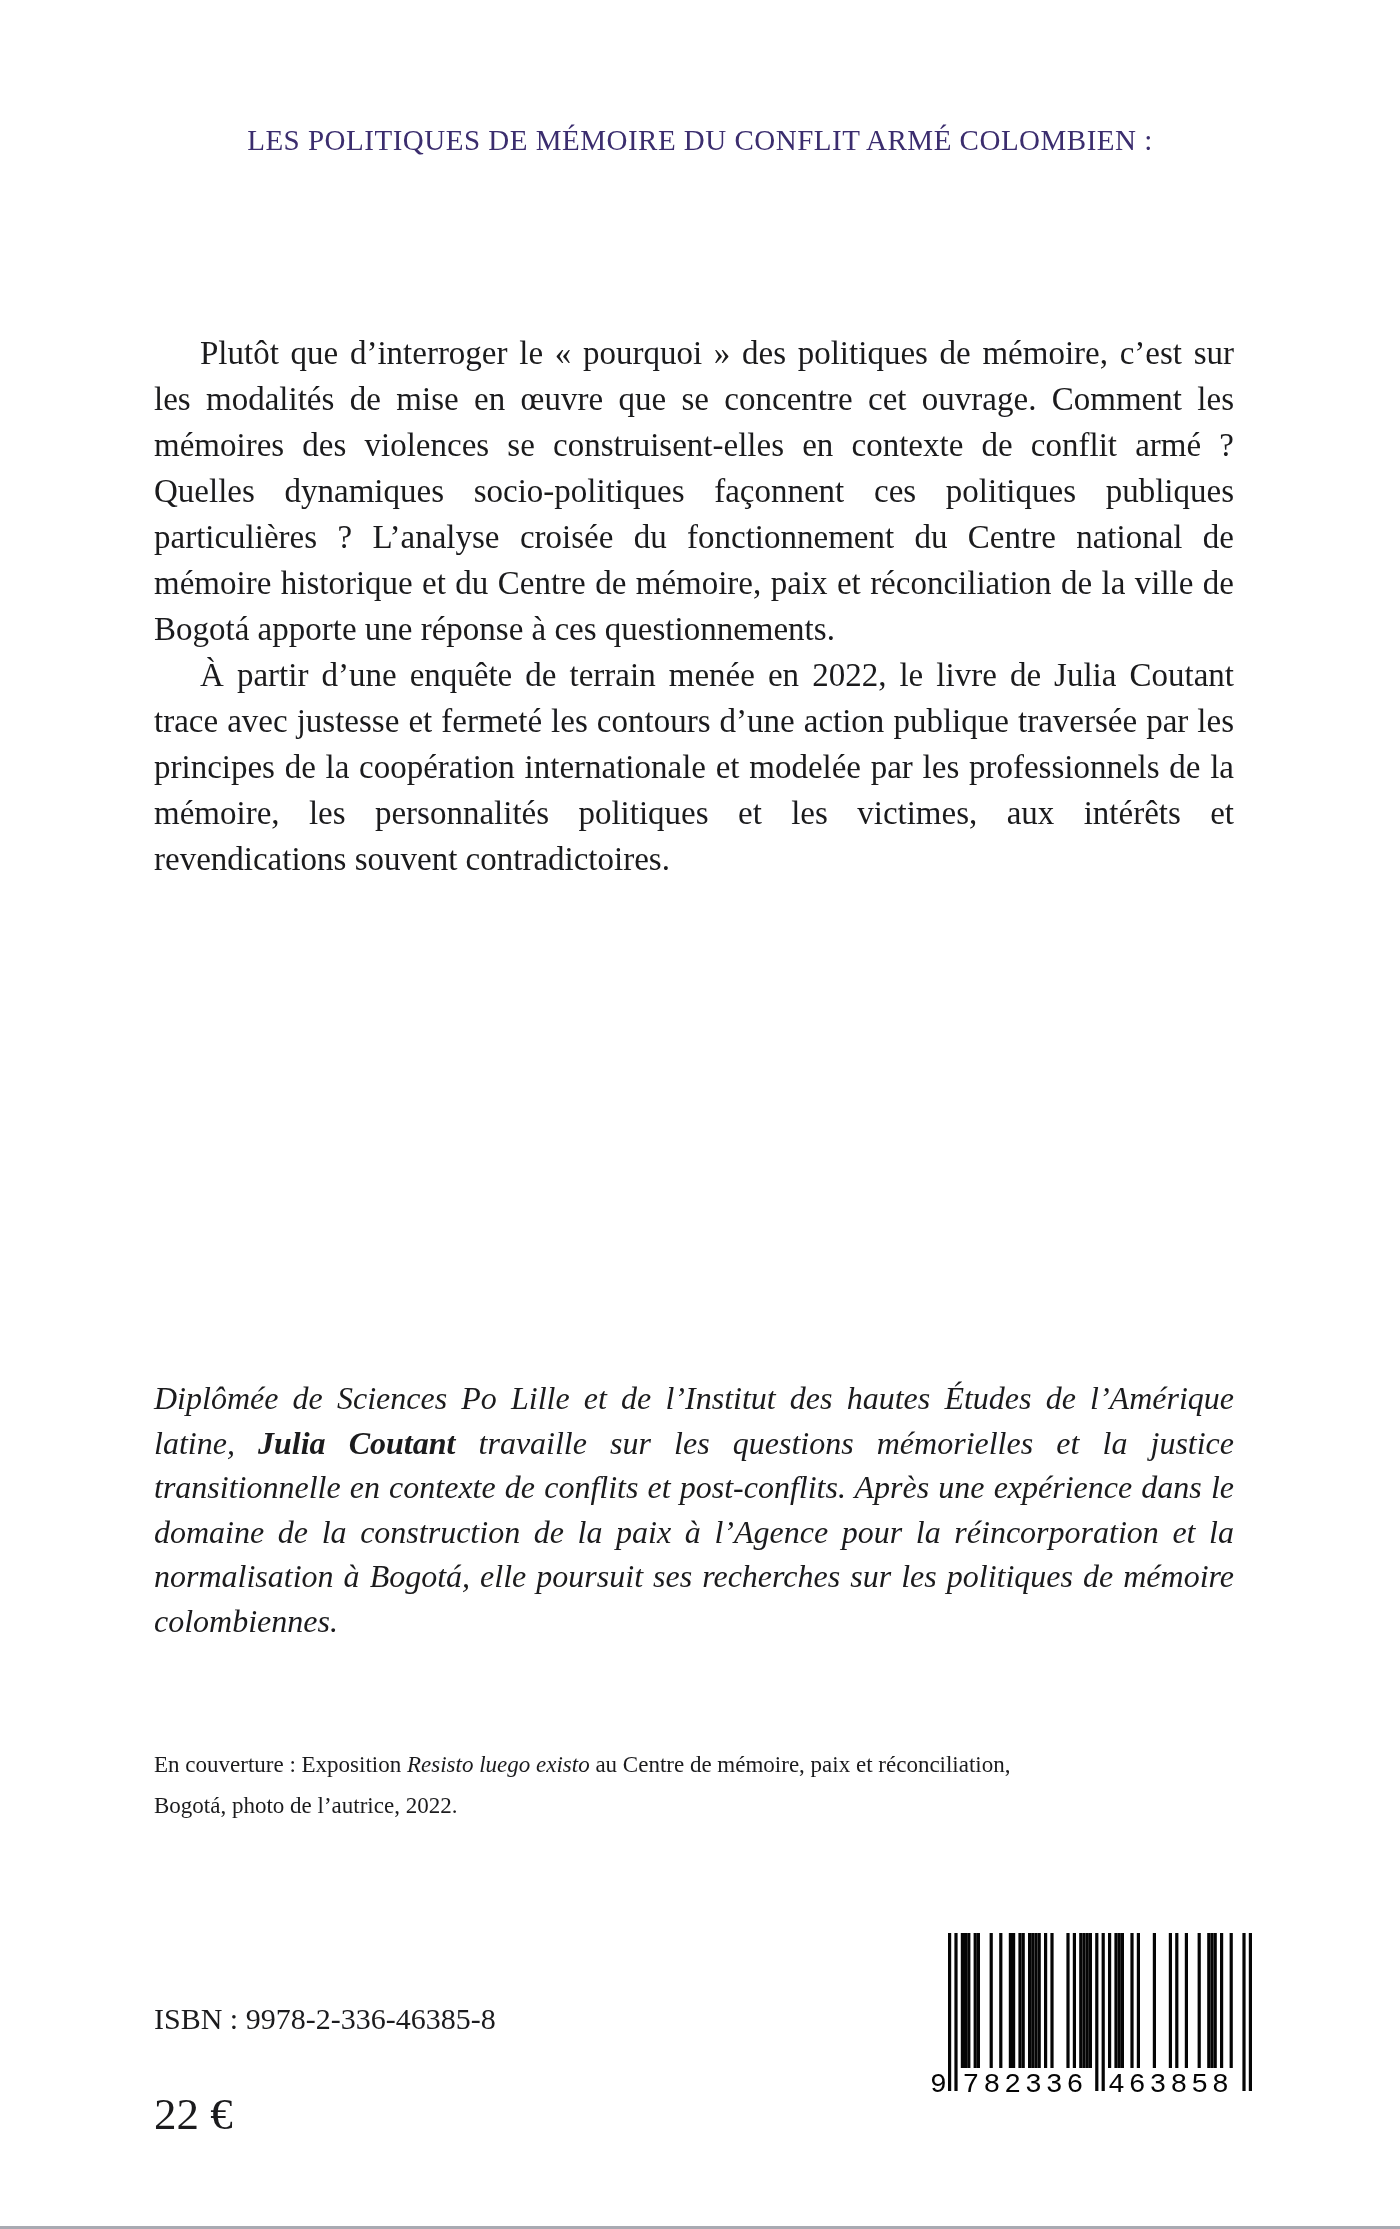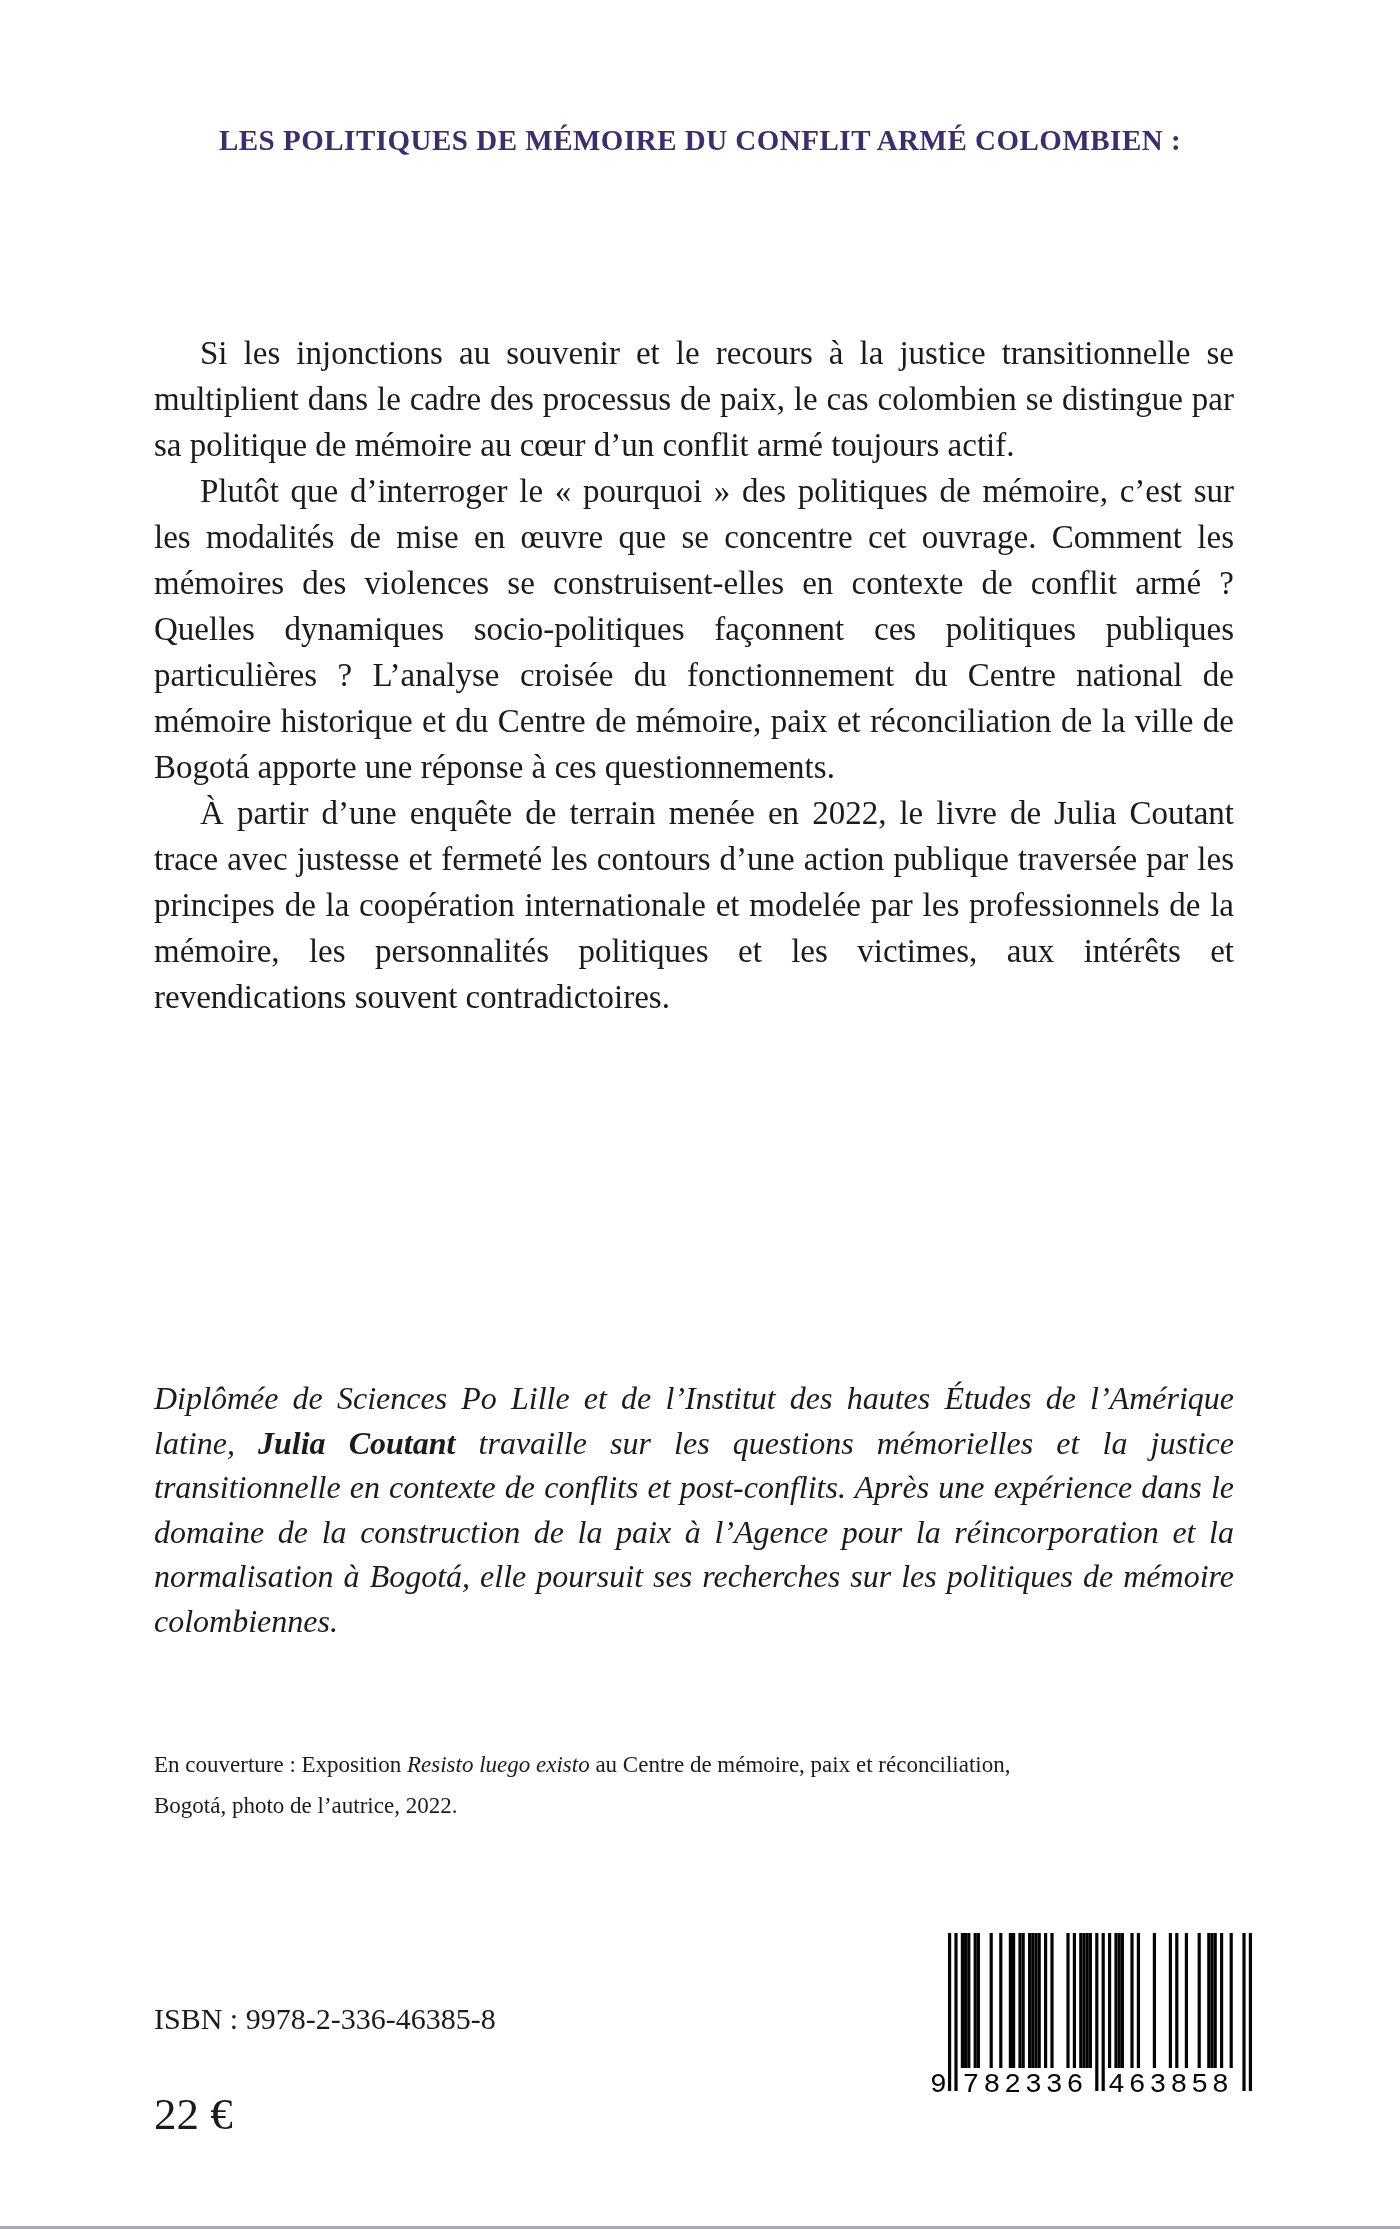--- a/index.html
+++ b/index.html
@@ -16,21 +16,21 @@
     background: #ffffff;
     overflow: hidden;
   }
   .title {
     position: absolute;
     top: 118px;
     left: 0;
     width: 100%;
     text-align: center;
     font-size: 29px;
-    font-weight: bold;
+    font-weight: normal;
     letter-spacing: 0.5px;
     line-height: 45px;
   }
   .title .tl { display: block; }
   .synopsis {
     position: absolute;
     top: 330px;
     left: 154px;
     width: 1080px;
     font-size: 33px;
@@ -104,21 +104,20 @@
 </head>
 <body>
 
 <div class="page">
 
   <h1 class="title" style="color: rgb(59, 45, 110);">
     <span class="tl">LES POLITIQUES DE MÉMOIRE DU CONFLIT ARMÉ COLOMBIEN&nbsp;:</span>
   </h1>
 
   <div class="synopsis">
-    <p>Si les injonctions au souvenir et le recours à la justice transitionnelle se multiplient dans le cadre des processus de paix, le cas colombien se distingue par sa politique de mémoire au cœur d’un conflit armé toujours actif.</p>
     <p>Plutôt que d’interroger le «&nbsp;pourquoi&nbsp;» des politiques de mémoire, c’est sur les modalités de mise en œuvre que se concentre cet ouvrage. Comment les mémoires des violences se construisent-elles en contexte de conflit armé&nbsp;? Quelles dynamiques socio-politiques façonnent ces politiques publiques particulières&nbsp;? L’analyse croisée du fonctionnement du Centre national de mémoire historique et du Centre de mémoire, paix et réconciliation de la ville de Bogotá apporte une réponse à ces questionnements.</p>
     <p>À partir d’une enquête de terrain menée en 2022, le livre de Julia Coutant trace avec justesse et fermeté les contours d’une action publique traversée par les principes de la coopération internationale et modelée par les professionnels de la mémoire, les personnalités politiques et les victimes, aux intérêts et revendications souvent contradictoires.</p>
   </div>
 
   <div class="bio">
     <p><span>Diplômée de Sciences Po Lille et de l’Institut des hautes Études de l’Amérique latine, </span><span class="author-name">Julia Coutant</span><span> travaille sur les questions mémorielles et la justice transitionnelle en contexte de conflits et post-conflits. Après une expérience dans le domaine de la construction de la paix à l’Agence pour la réincorporation et la normalisation à Bogotá, elle poursuit ses recherches sur les politiques de mémoire colombiennes.</span></p>
   </div>
 
   <div class="credit"><span>En couverture&nbsp;: Exposition </span><span class="it">Resisto luego existo</span><span> au Centre de mémoire, paix et réconciliation, Bogotá, photo de l’autrice, 2022.</span></div>
 

